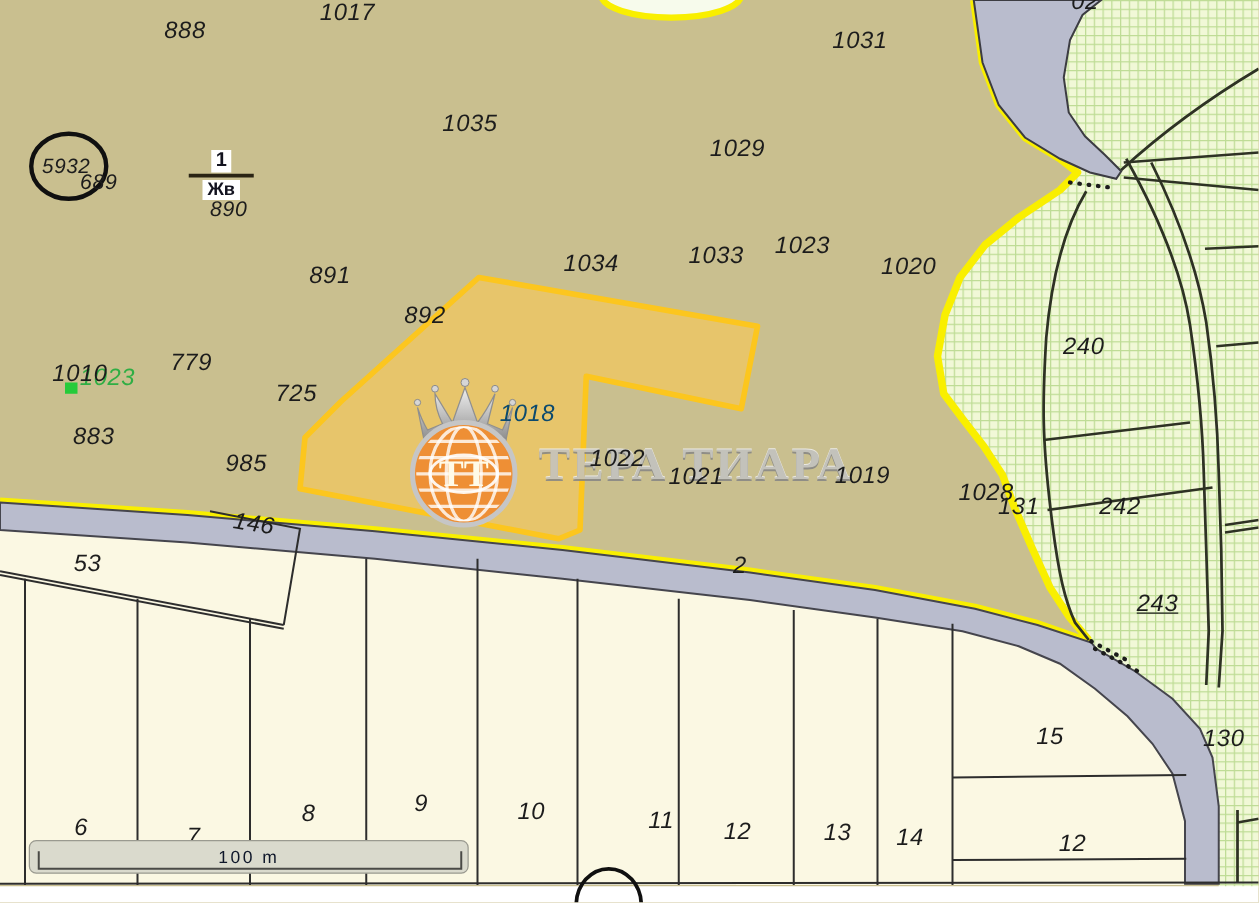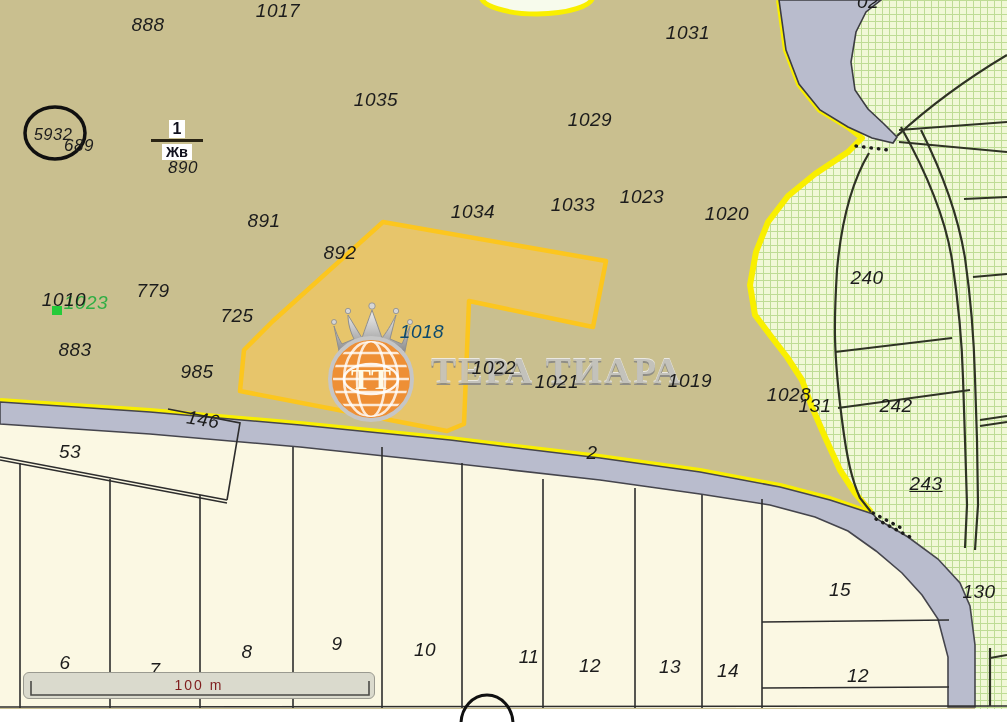--- a/index.html
+++ b/index.html
@@ -38,21 +38,21 @@
   }
   
   .scalebar{
     position:absolute;left:23px;top:672px;width:352px;height:27px;z-index:7;
     background:#dadacd;border:1px solid #9a9a90;border-radius:6px;
     box-sizing:border-box;
   }
   .scalebar .bracket{position:absolute;left:0;top:0;}
   .scalebar .sb-label{
     position:absolute;left:0;right:0;top:4px;text-align:center;
-    font:14px "Liberation Sans",sans-serif;color:#7f1d1d;letter-spacing:2px;
+    font:14px "Liberation Sans",sans-serif;color:#0f172a;letter-spacing:2px;
   }
   .marker-green{position:absolute;left:52px;top:306px;width:10px;height:9px;z-index:6;}
 </style>
 </head>
 <body>
 
 <div id="stage" style="background: rgb(201, 191, 143);">
 
   <svg width="1007" height="722" viewBox="0 0 1007 722">
     <defs>

